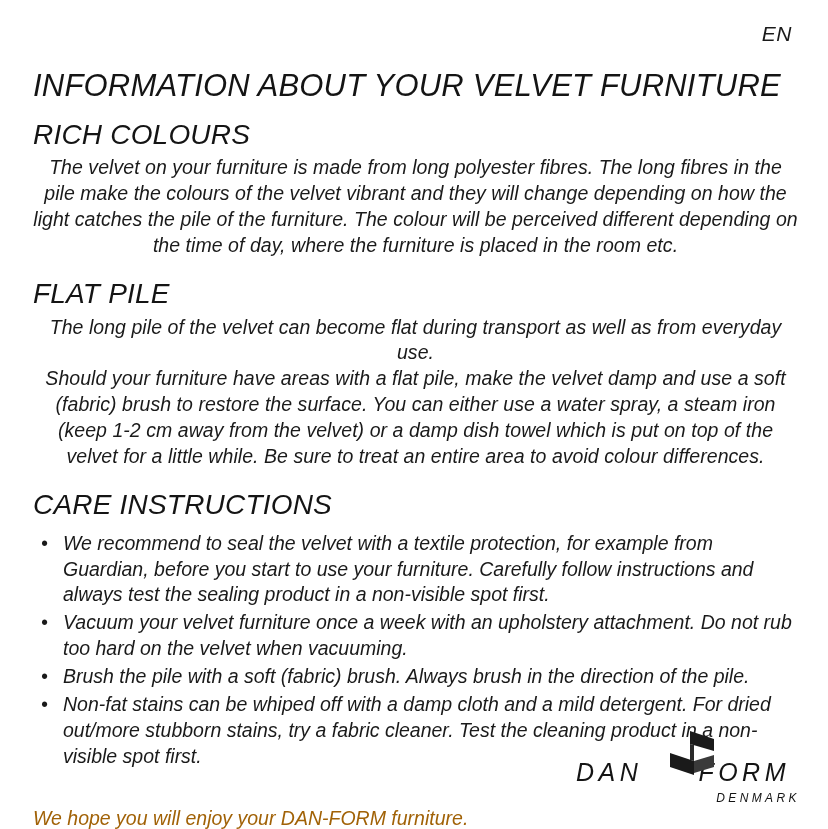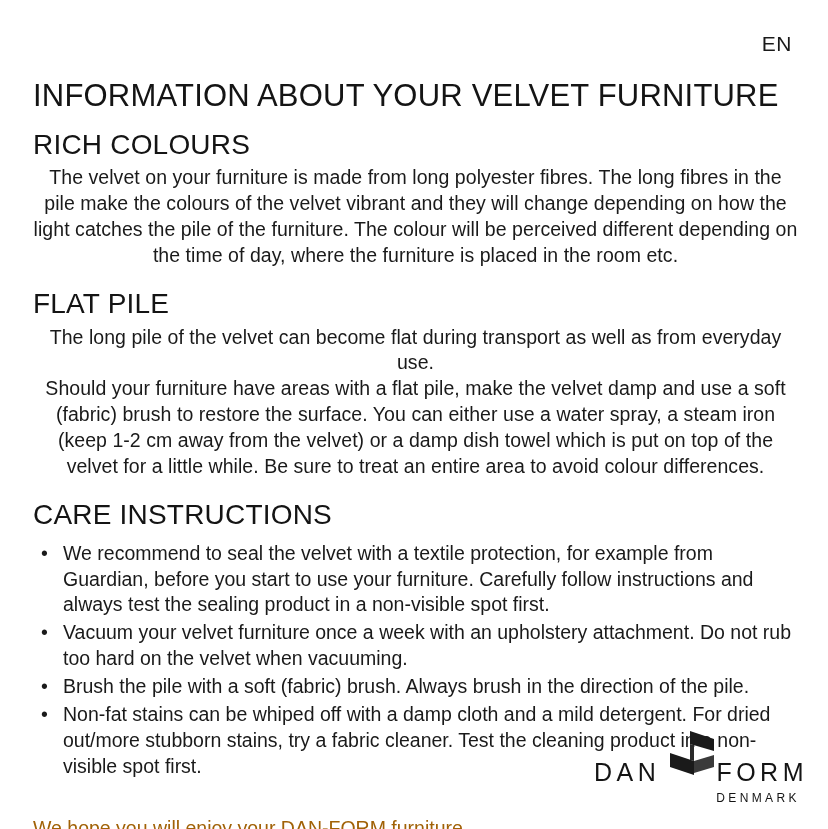--- a/index.html
+++ b/index.html
@@ -13,21 +13,22 @@
     font-family: "Liberation Sans", sans-serif;
     color: #1a1a1a;
     position: relative;
     overflow: hidden;
   }
   .page {
     position: relative;
     width: 828px;
     height: 829px;
     box-sizing: border-box;
-    padding: 32px 30px 10px 33px;
+    padding: 22px 30px 10px 33px;
+    font-style: italic;
   }
   .lang {
     text-align: right;
     font-size: 21px;
     letter-spacing: 0.5px;
     color: #1a1a1a;
     padding-right: 6px;
     margin-bottom: 22px;
   }
   h1.doc-title {
@@ -94,21 +95,21 @@
   }
   .logo {
     position: absolute;
     right: 24px;
     bottom: 26px;
     width: 230px;
     height: 74px;
   }
   .logo-text {
     position: absolute;
-    left: 18px;
+    left: 0;
     bottom: 16px;
     width: 230px;
     font-size: 25px;
     letter-spacing: 4.5px;
     color: #141414;
     display: flex;
     align-items: flex-end;
     justify-content: space-between;
   }
   .logo-dan { margin-left: 2px; }

